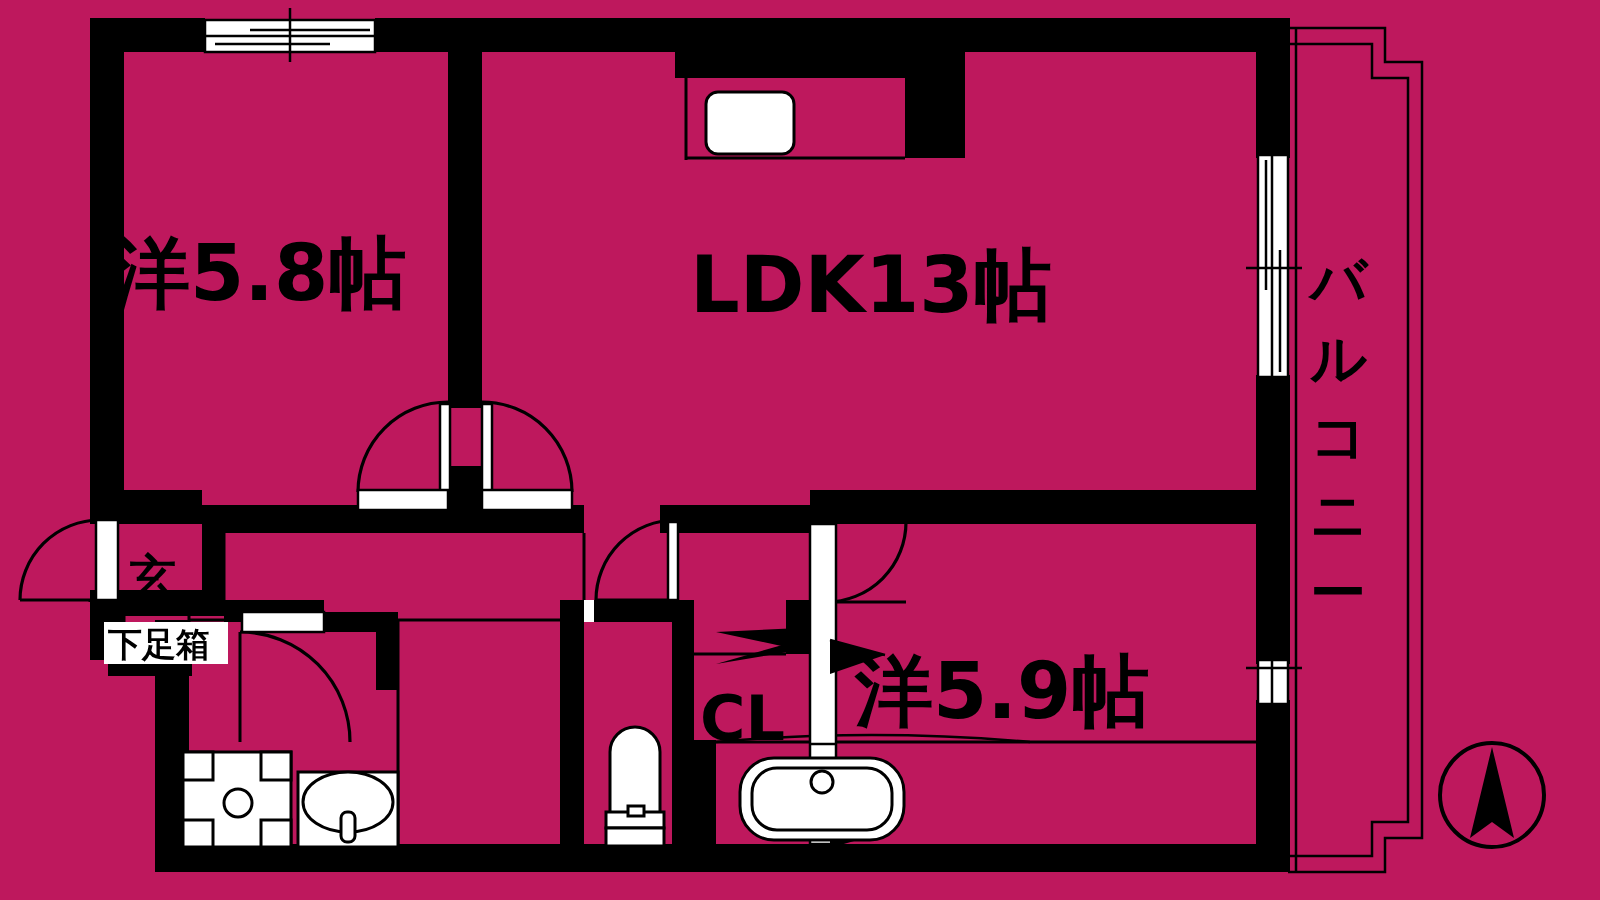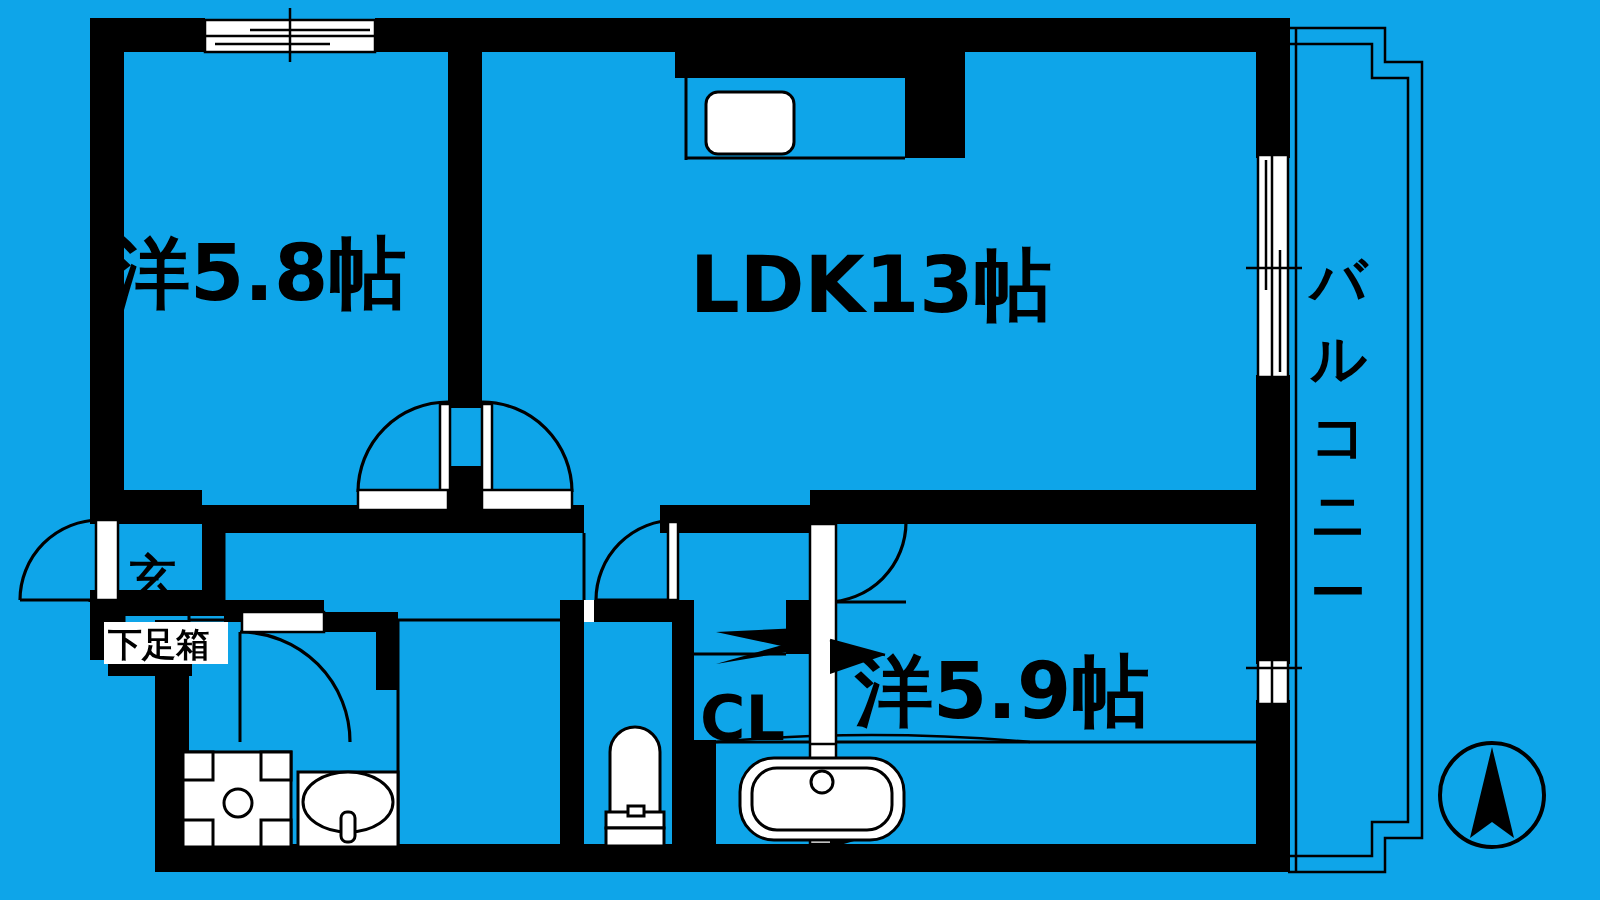--- a/index.html
+++ b/index.html
@@ -10,21 +10,21 @@
   body {
     width: 1600px;
     height: 900px;
     font-family: "DejaVu Sans", "Liberation Sans", sans-serif;
     overflow: hidden;
   }
   #floorplan-root {
     position: relative;
     width: 1600px;
     height: 900px;
-    background: #0ea5e9;
+    background: #be185d;
   }
   svg.plan {
     display: block;
     width: 1600px;
     height: 900px;
   }
   .wall      { fill: #000000; }
   .thinline  { fill: none; stroke: #000000; stroke-width: 3; }
   .hairline  { fill: none; stroke: #000000; stroke-width: 2.5; }
   .fixture   { fill: #ffffff; stroke: #000000; stroke-width: 3; }

